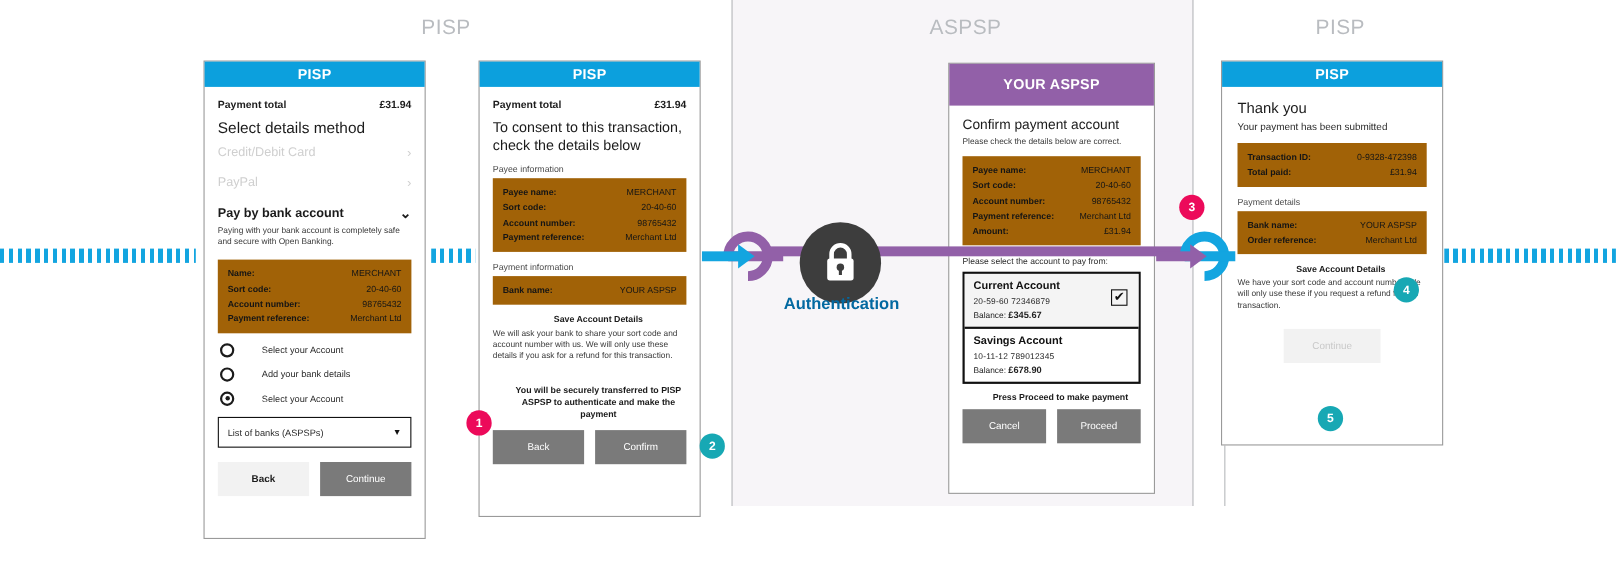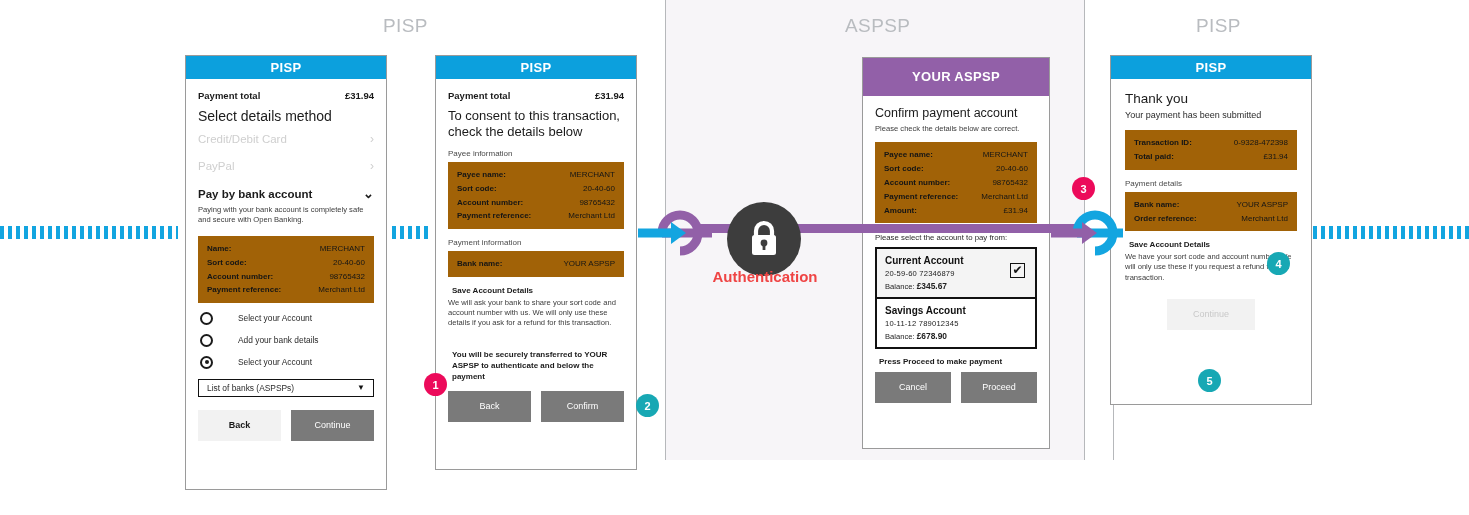--- a/index.html
+++ b/index.html
@@ -62,39 +62,39 @@
   .h-big{font-size:14px;color:#1b1b1b;margin-top:7px;line-height:1.22;font-weight:400;}
   .h-big-sm{font-size:13px;}
   .muted-row{display:flex;justify-content:space-between;align-items:center;
     font-size:11.5px;color:#cfcfcf;padding:7px 0 6px 0;}
   .chev{color:#cfcfcf;font-size:12px;}
   .chev-b{color:#1b1b1b;font-size:13px;font-weight:bold;}
   .opt-row{display:flex;justify-content:space-between;align-items:center;
     font-size:11.5px;color:#1b1b1b;font-weight:bold;padding:7px 0 2px 0;gap:41px;}
   .small-note{font-size:7.6px;color:#3b3b3b;line-height:1.35;margin-top:2px;}
   .sec-cap{font-size:8px;color:#4b4b4b;margin:9px 0 4px 0;}
-  .sec-cap-b{font-size:8px;color:#1b1b1b;font-weight:bold;margin:9px 0 3px 4px;}
+  .sec-cap-b{font-size:8px;color:#1b1b1b;font-weight:bold;margin:9px 0 3px 16px;text-align:center;}
 
   
   .dtable{background:#a16207;padding:6px 9px;box-sizing:border-box;}
   .dtable .tr{display:flex;justify-content:space-between;align-items:baseline;
     font-size:8px;padding:2.4px 0;}
   .dtable .k{font-weight:bold;color:#151515;}
   .dtable .v{color:#151515;}
 
   
   .radio-line{display:flex;align-items:center;gap:25px;margin:9px 0 0 2px;}
   .radio{width:13px;height:13px;border:2px solid #1b1b1b;border-radius:50%;
     box-sizing:border-box;flex:0 0 auto;position:relative;}
   .radio.on::after{content:"";position:absolute;left:2.5px;top:2.5px;
     width:4px;height:4px;border-radius:50%;background:#1b1b1b;}
   .radio-lbl{font-size:8.4px;color:#2a2a2a;}
 
   
-  .select{margin-top:10px;border:1.6px solid #111;height:18px;
+  .select{margin-top:10px;border:1.6px solid #111;height:28px;
     display:flex;align-items:center;justify-content:space-between;
     padding:0 8px;box-sizing:border-box;font-size:8.4px;color:#2a2a2a;}
   .caret{font-size:8px;color:#111;}
 
   
   .btnrow{display:flex;gap:10px;margin-top:13px;}
   .btn{flex:1;height:31px;display:flex;align-items:center;justify-content:center;
     font-size:9px;box-sizing:border-box;}
   .btn-light{background:#f2f2f2;color:#1b1b1b;font-weight:bold;}
   .btn-dark{background:#7a7a7a;color:#ffffff;}
@@ -115,21 +115,21 @@
     font-size:12px;line-height:1;color:#111;}
 
   
   .conn{position:absolute;}
   .lock-circle{
     position:absolute;left:727px;top:202px;width:74px;height:74px;
     border-radius:50%;background:#3d3d3d;
     display:flex;align-items:center;justify-content:center;
   }
   .auth-label{position:absolute;left:665px;top:268px;width:200px;
-    text-align:center;font-size:15px;font-weight:bold;color:#ef4444;}
+    text-align:center;font-size:15px;font-weight:bold;color:#0369a1;}
 
   
   .badge{
     position:absolute;width:23px;height:23px;border-radius:50%;
     display:flex;align-items:center;justify-content:center;
     color:#ffffff;font-size:11px;font-weight:bold;
   }
   .badge-pink{background:#ec0a5a;}
   .badge-teal{background:#17a8b4;}
 </style>
@@ -253,21 +253,21 @@
       <div class="dtable">
         <div class="tr">
           <span class="k">Bank name:</span>
           <span class="v">YOUR ASPSP</span>
         </div>
       </div>
 
       <div class="sec-cap-b">Save Account Details</div>
       <div class="small-note">We will ask your bank to share your sort code and account number with us. We will only use these details if you ask for a refund for this transaction.</div>
 
-      <div class="sec-cap-b" style="margin-top:22px;line-height:1.35;">You will be securely transferred to YOUR ASPSP to authenticate and below the payment</div>
+      <div class="sec-cap-b" style="margin-top:22px;line-height:1.35;">You will be securely transferred to PISP ASPSP to authenticate and make the payment</div>
 
       <div class="btnrow" style="margin-top:8px;">
         <div class="btn btn-dark">Back</div>
         <div class="btn btn-dark">Confirm</div>
       </div>
     </div>
   </div>
 
   <div class="phone" style="left:862px;top:57px;width:188px;height:392px;">
     <div class="phone-head head-purple" style="height:38px;line-height:38px;font-size:13px;">YOUR ASPSP</div>

